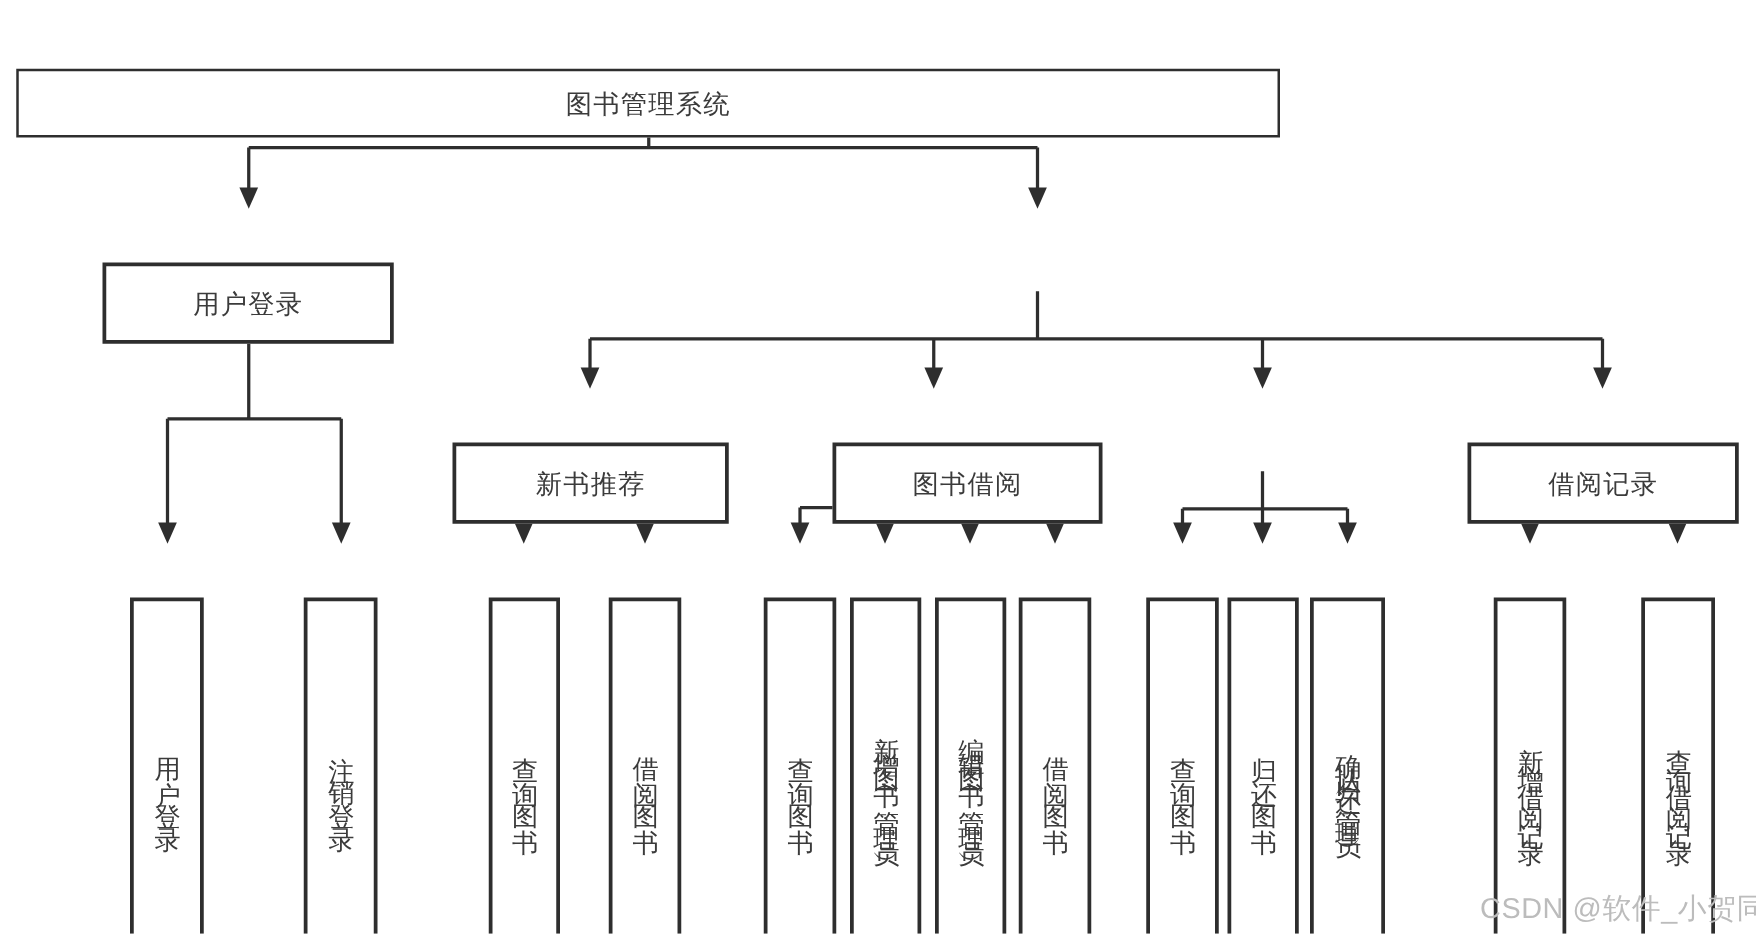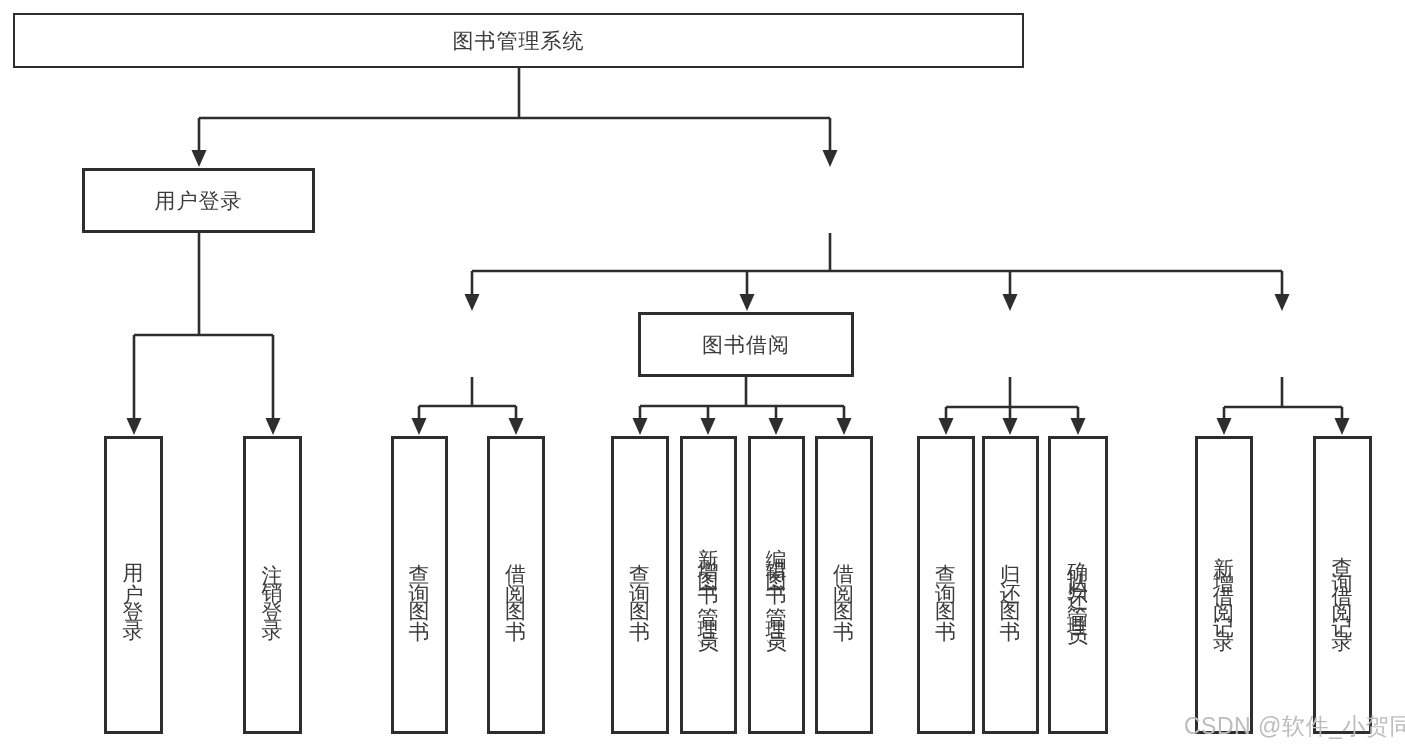--- a/index.html
+++ b/index.html
@@ -25,20 +25,21 @@
   .box {
     position: absolute;
     background: #ffffff;
     border: 3px solid #2e2e2e;
     box-sizing: border-box;
     display: flex;
     align-items: center;
     justify-content: center;
     color: #3b3b3b;
     z-index: 2;
+    margin-top: 42px;
   }
   .box.root { border-width: 2px; }
   .h span {
     font-size: 21px;
     letter-spacing: 1px;
     white-space: nowrap;
   }
   .v span {
     writing-mode: vertical-rl;
     text-orientation: mixed;
@@ -114,22 +115,28 @@
   </svg>
 
   <div class="box h root" style="left:13px;top:13px;width:1011px;height:55px">
     <span>图书管理系统</span>
   </div>
 
   <div class="box h" style="left:82px;top:168px;width:233px;height:65px">
     <span>用户登录</span>
   </div>
 
-  <div class="box h" style="left:638px;top:312px;width:216px;height:65px">
+  <div class="box h" style="left:362px;top:312px;width:221px;height:65px">
+    <span>新书推荐</span>
+  </div>
+  <div class="box h" style="left:666px;top:312px;width:216px;height:65px">
     <span>图书借阅</span>
+  </div>
+  <div class="box h" style="left:1174px;top:312px;width:217px;height:65px">
+    <span>借阅记录</span>
   </div>
 
   <div class="box v v4" style="left:104px;top:436px;width:59px;height:298px">
     <span>用户登录</span>
   </div>
   <div class="box v v4" style="left:243px;top:436px;width:59px;height:298px">
     <span>注销登录</span>
   </div>
 
   <div class="box v v4" style="left:391px;top:436px;width:57px;height:298px">

